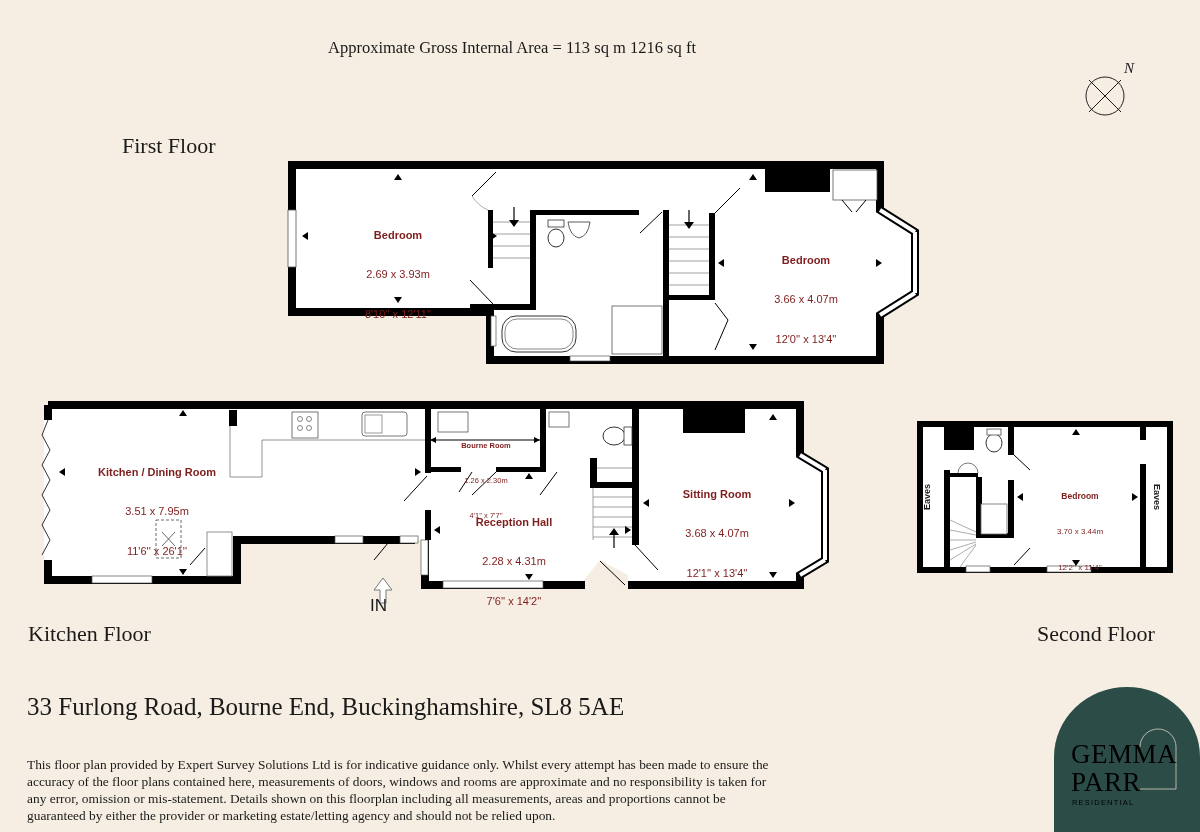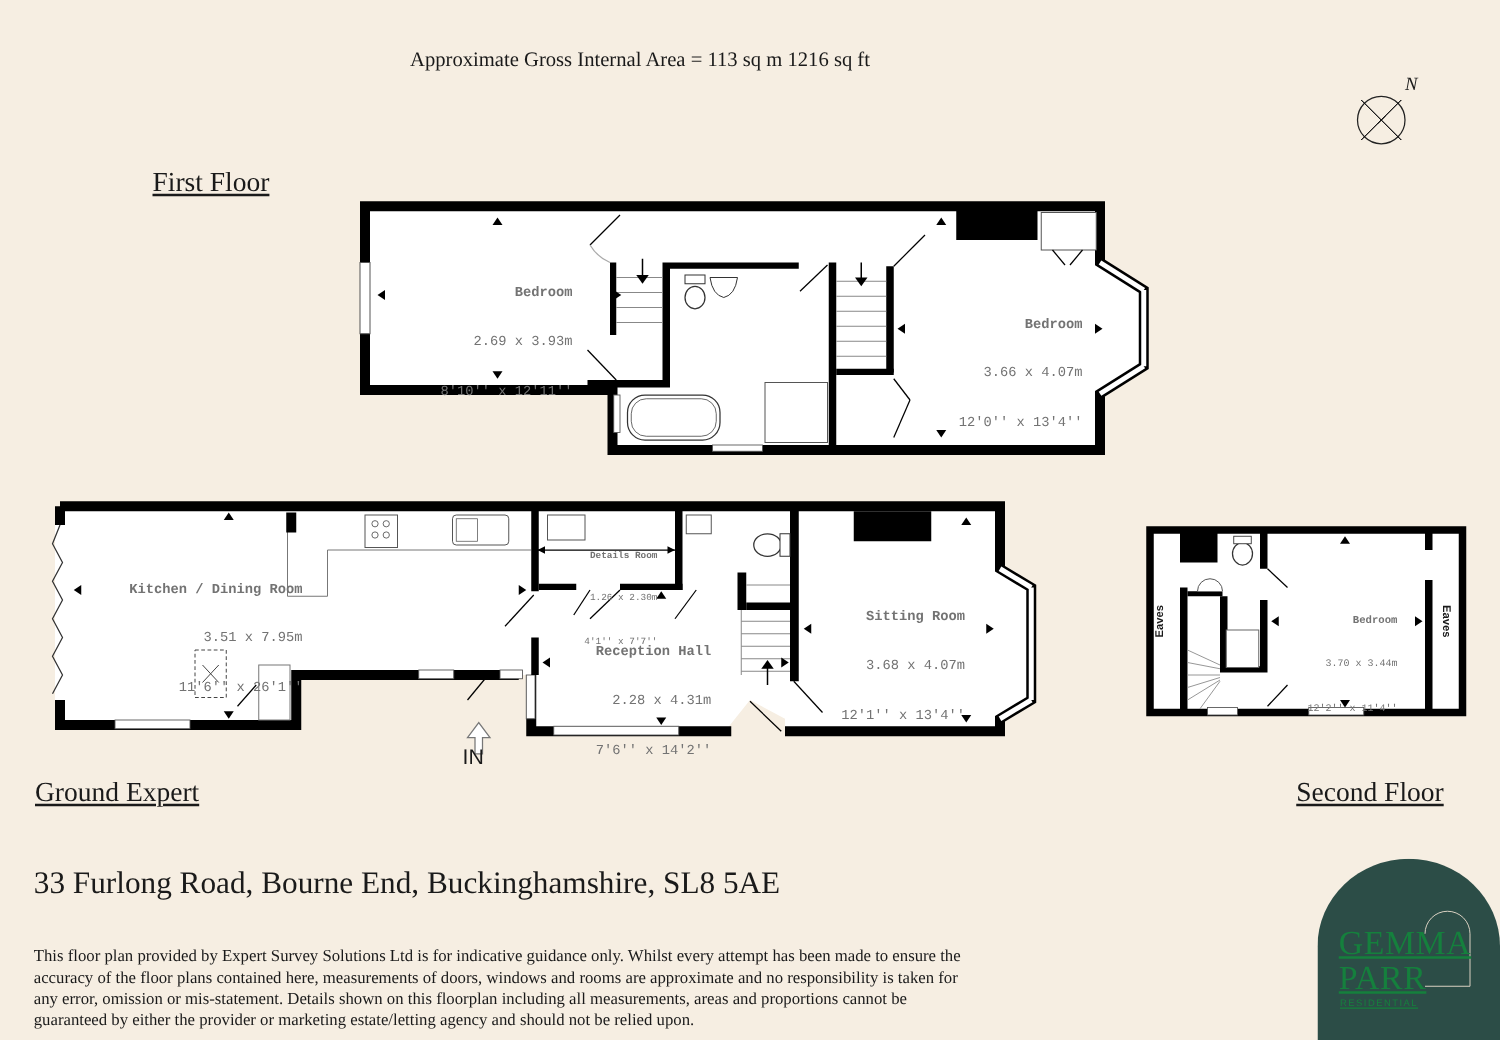--- a/index.html
+++ b/index.html
@@ -5,54 +5,54 @@
   html, body { margin: 0; padding: 0; }
   body {
     width: 1200px; height: 832px; overflow: hidden;
     background: #f6eee2;
     position: relative;
     font-family: "Liberation Serif", serif;
     color: #1a1a1a;
   }
   .abs { position: absolute; }
   .area-title { left: 0; width: 1024px; top: 38px; text-align: center; font-size: 16.5px; font-family: Liberation Serif, serif; }
-  .floor-label { font-size: 22px; text-decoration: underline; }
+  .floor-label { font-size: 22px; }
   .address { left: 27px; top: 693px; font-size: 25px; text-align: right; }
   .disclaimer { left: 27px; top: 737px; width: 760px; font-size: 13.4px; line-height: 17px; margin-top: 19px; }
-  .room-label { position: absolute; text-align: right; font-family: Liberation Mono, monospace; color: #737373; }
+  .room-label { position: absolute; text-align: center; font-family: Liberation Sans, sans-serif; color: #7f1d1d; }
   .room-label .name { font-weight: bold; font-size: 11px; }
   .room-label .dim { font-size: 11px; line-height: 14px; margin-top: 26px; }
   .room-label.small .name { font-size: 7.5px; }
   .room-label.small .dim { font-size: 7.5px; line-height: 9px; }
   .eaves { position: absolute; font-family: "Liberation Sans", sans-serif; font-weight: bold; font-size: 9px; }
   .in-label { left: 370px; top: 596px; font-family: "Liberation Sans", sans-serif; font-size: 17px; text-align: center; }
   svg.plan { position: absolute; left: 0; top: 0; }
   .logo { position: absolute; left: 1054px; top: 687px; width: 146px; height: 145px; }
-  .logo-text { position: absolute; color: #15803d; font-family: "Liberation Serif", serif; letter-spacing: 1px; text-decoration: underline; }
+  .logo-text { position: absolute; color: #000000; font-family: "Liberation Serif", serif; letter-spacing: 1px; }
 </style>
 </head>
 <body>
 
 <div class="abs area-title">Approximate Gross Internal Area = 113 sq m  1216 sq ft</div>
 
 <svg class="abs" style="left:1083px;top:62px" width="60" height="60" viewBox="0 0 60 60">
   <circle cx="22" cy="34" r="19" fill="none" stroke="#222" stroke-width="1"></circle>
   <polygon points="22,34 38,18 25,31" fill="#111"></polygon>
   <polygon points="22,34 6,50 19,37" fill="#111"></polygon>
   <polygon points="22,34 6,18 25,37" fill="#111"></polygon>
   <polygon points="22,34 38,50 19,31" fill="#111"></polygon>
   <polygon points="22,34 38,18 19,37" fill="none" stroke="#111" stroke-width="0.8"></polygon>
   <polygon points="22,34 6,50 25,31" fill="none" stroke="#111" stroke-width="0.8"></polygon>
   <polygon points="22,34 38,50 25,37" fill="none" stroke="#111" stroke-width="0.8"></polygon>
   <polygon points="22,34 6,18 19,31" fill="none" stroke="#111" stroke-width="0.8"></polygon>
 </svg>
 <div class="abs" style="left:1124px;top:60px;font-style:italic;font-size:15px">N</div>
 
 <div class="abs floor-label" style="left:122px;top:133px">First Floor</div>
-<div class="abs floor-label" style="left:28px;top:621px">Ground Expert</div>
+<div class="abs floor-label" style="left:28px;top:621px">Kitchen Floor</div>
 <div class="abs floor-label" style="left:1037px;top:621px">Second Floor</div>
 
 <svg class="plan" width="1200" height="832" viewBox="0 0 1200 832">
 
   <g>
 
     <path d="M292,165 L880,165 L880,210 L915,232 L915,293 L880,315 L880,360 L490,360 L490,312 L292,312 Z" fill="#fff"></path>
 
     <path d="M292,165 L880,165 L880,210 L915,232 L915,293 L880,315 L880,360 L490,360 L490,312 L292,312 Z" fill="none" stroke="#000" stroke-width="8"></path>
 
@@ -268,21 +268,21 @@
   <div class="dim">3.66 x 4.07m</div>
   <div class="dim">12'0'' x 13'4''</div>
 </div>
 
 <div class="room-label" style="left:72px;top:466px;width:170px">
   <div class="name">Kitchen / Dining Room</div>
   <div class="dim">3.51 x 7.95m</div>
   <div class="dim">11'6'' x 26'1''</div>
 </div>
 <div class="room-label small" style="left:446px;top:441px;width:80px">
-  <div class="name">Details Room</div>
+  <div class="name">Bourne Room</div>
   <div class="dim">1.26 x 2.30m</div>
   <div class="dim">4'1'' x 7'7''</div>
 </div>
 <div class="room-label" style="left:459px;top:516px;width:110px">
   <div class="name">Reception Hall</div>
   <div class="dim">2.28 x 4.31m</div>
   <div class="dim">7'6'' x 14'2''</div>
 </div>
 <div class="room-label" style="left:662px;top:488px;width:110px">
   <div class="name">Sitting Room</div>

